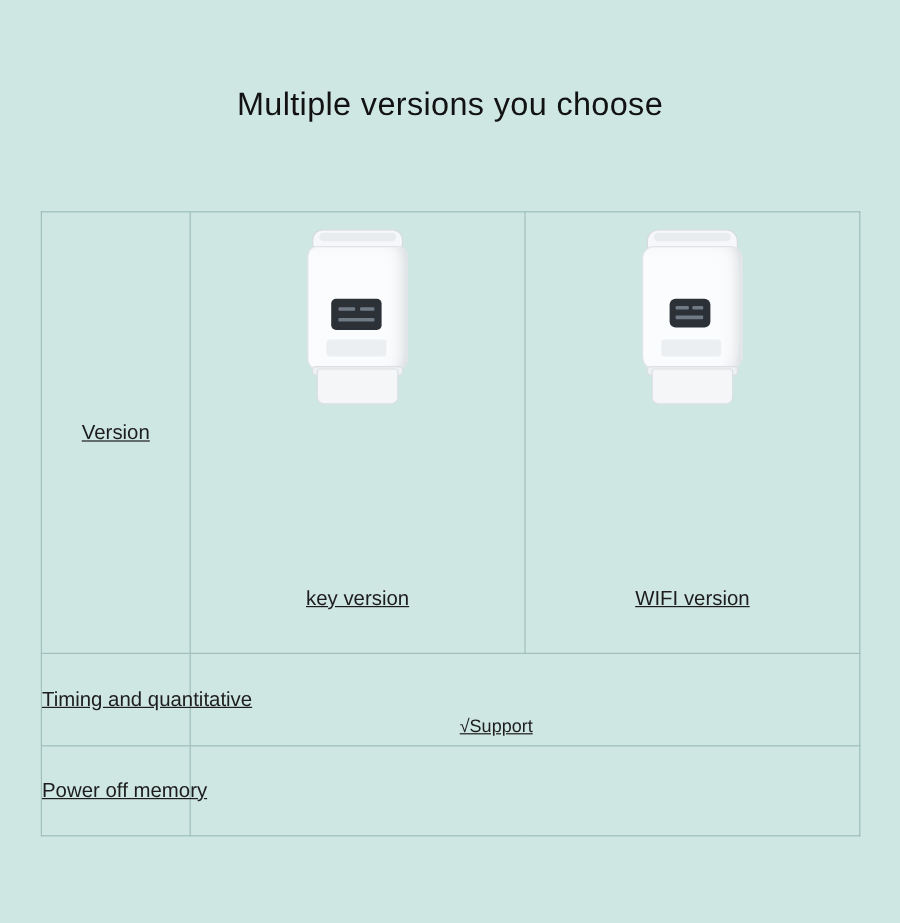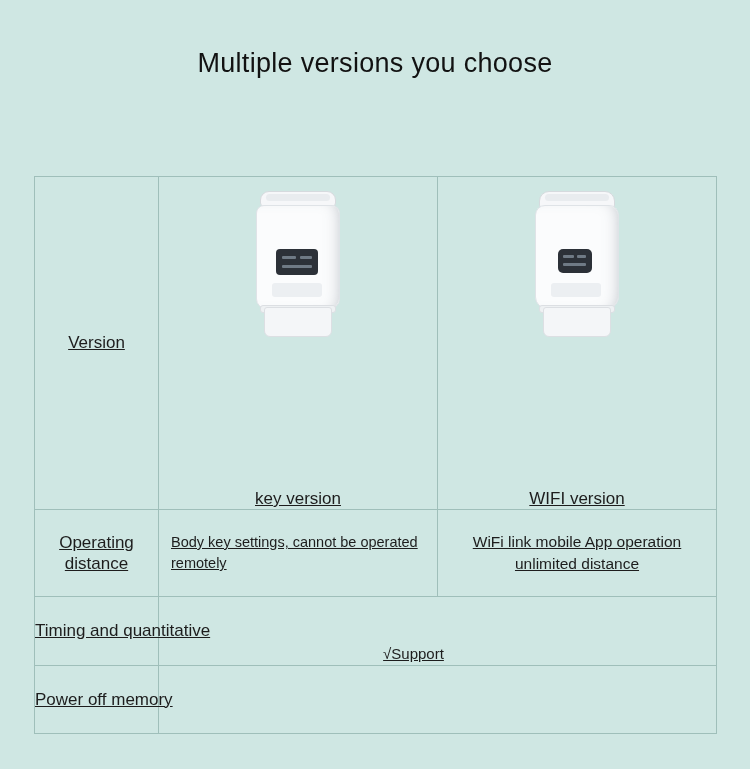--- a/index.html
+++ b/index.html
@@ -19,21 +19,21 @@
     width: 750px;
     height: 769px;
     box-sizing: border-box;
   }
   .title {
     text-align: center;
     font-size: 27px;
     font-weight: 400;
     letter-spacing: 0.3px;
     color: #121212;
-    padding-top: 50px;
+    padding-top: 74px;
     line-height: 1;
   }
   .table-wrap {
     position: absolute;
     left: 34px;
     top: 176px;
     width: 682px;
     height: 521px;
     text-decoration: underline;
   }
@@ -257,33 +257,20 @@
                 <div class="chute"></div>
                 <div class="bowl-top"></div>
                 <div class="bowl"></div>
               </div>
               <div class="version-label wifi">WIFI version</div>
             </div>
           </td>
         </tr>
 
 
-        <tr class="row-dist">
-          <td class="label-cell">
-            <div>Operating</div>
-            <div>distance</div>
-          </td>
-          <td>
-            <div class="cell-text left">Body key settings, cannot be operated remotely</div>
-          </td>
-          <td>
-            <div class="cell-text big">WiFi link mobile App operation</div>
-            <div class="cell-text big">unlimited distance</div>
-          </td>
-        </tr>
 
         <tr class="row-timing">
           <td class="label-left" colspan="1" style="white-space:nowrap;">Timing and quantitative</td>
           <td class="support-cell" colspan="2">
             <span class="support-inner support-offset-2">√Support</span>
           </td>
         </tr>
 
         <tr class="row-power">
           <td class="label-left" style="white-space:nowrap;">Power off memory</td>

